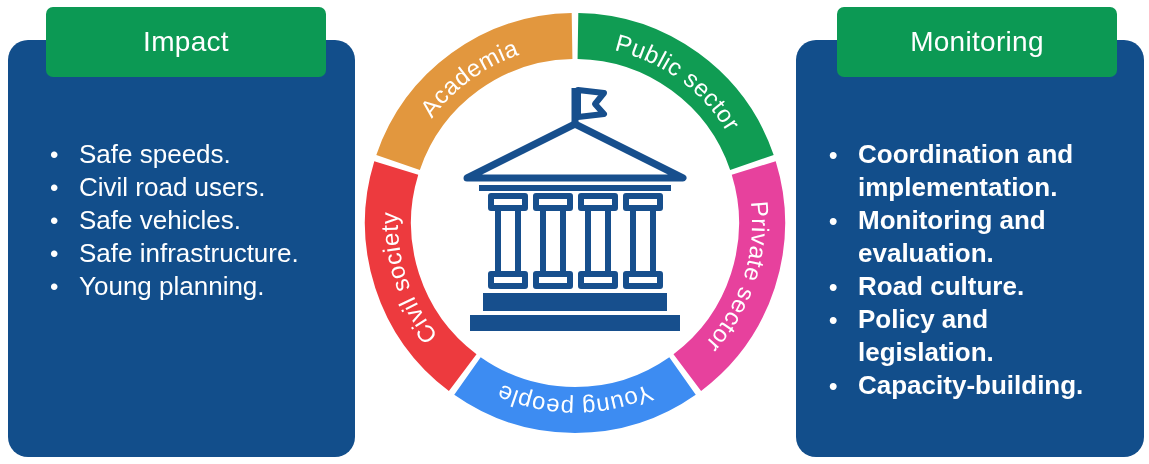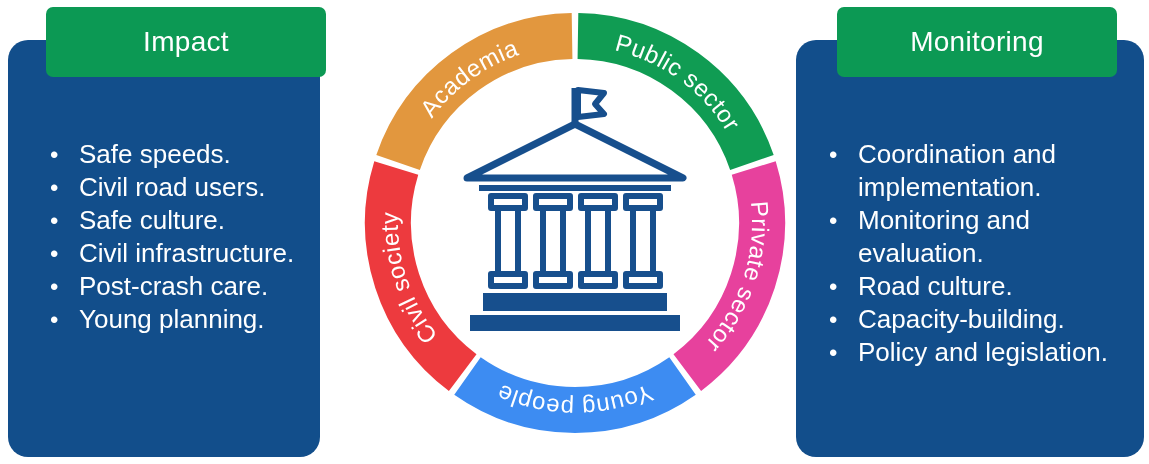--- a/index.html
+++ b/index.html
@@ -14,38 +14,38 @@
     width:1149px;height:464px;position:relative;overflow:hidden;
     font-family:"Liberation Sans","DejaVu Sans",sans-serif;
   }
   .stage{position:absolute;inset:0;}
 
   
   .panel{
     position:absolute;top:40px;height:417px;width:348px;
     background:var(--panel-bg);border-radius:20px;
   }
-  .panel.left{left:8px;width:312px;}
+  .panel.left{left:8px;width:347px;}
   .panel.right{left:796px;}
 
   .panel-header{
     position:absolute;top:7px;height:70px;width:280px;
     background:var(--header-bg);border-radius:7px;
     display:flex;align-items:center;justify-content:center;
     color:var(--text);font-size:28px;letter-spacing:.3px;
   }
   .panel-header.left{left:46px;}
   .panel-header.right{left:837px;}
 
   .bullet-list{
     list-style:none;position:absolute;color:var(--text);
     font-size:26px;line-height:33px;
   }
   .bullet-list.left{left:40px;top:98px;width:290px;}
-  .bullet-list.right{left:31px;top:98px;width:285px;}
+  .bullet-list.right{left:31px;top:98px;width:285px;font-weight:bold;}
   .bullet-list li{position:relative;padding-left:31px;}
   .bullet-list li::before{
     content:"\2022";position:absolute;left:2px;top:0;
     font-size:24px;
   }
 
   
   .ring-svg{position:absolute;left:358px;top:6px;width:434px;height:434px;}
   .ring-svg text{
     font-family:"Liberation Sans","DejaVu Sans",sans-serif;
@@ -54,37 +54,36 @@
 </style>
 </head>
 <body>
 
 <div class="stage">
 
   <section class="panel left">
     <ul class="bullet-list left" id="impact-list">
         <li>Safe speeds.</li>
         <li>Civil road users.</li>
-        <li>Safe culture.</li>
-        <li>Civil infrastructure.</li>
-        <li>Post-crash care.</li>
+        <li>Safe vehicles.</li>
+        <li>Safe infrastructure.</li>
         <li>Young planning.</li>
       </ul>
   </section>
   <div class="panel-header left">
     <span>Impact</span>
   </div>
 
   <section class="panel right">
     <ul class="bullet-list right" id="functions-list">
         <li>Coordination and implementation.</li>
         <li>Monitoring and evaluation.</li>
         <li>Road culture.</li>
+        <li>Policy and legislation.</li>
         <li>Capacity-building.</li>
-        <li>Policy and legislation.</li>
       </ul>
   </section>
   <div class="panel-header right">
     <span>Monitoring</span>
   </div>
 
   <svg class="ring-svg" viewBox="0 0 434 434">
     <defs>
       <path id="label-circle" d="M 217 40 A 177 177 0 1 1 217 394 A 177 177 0 1 1 217 40" fill="none"></path>
     </defs>

